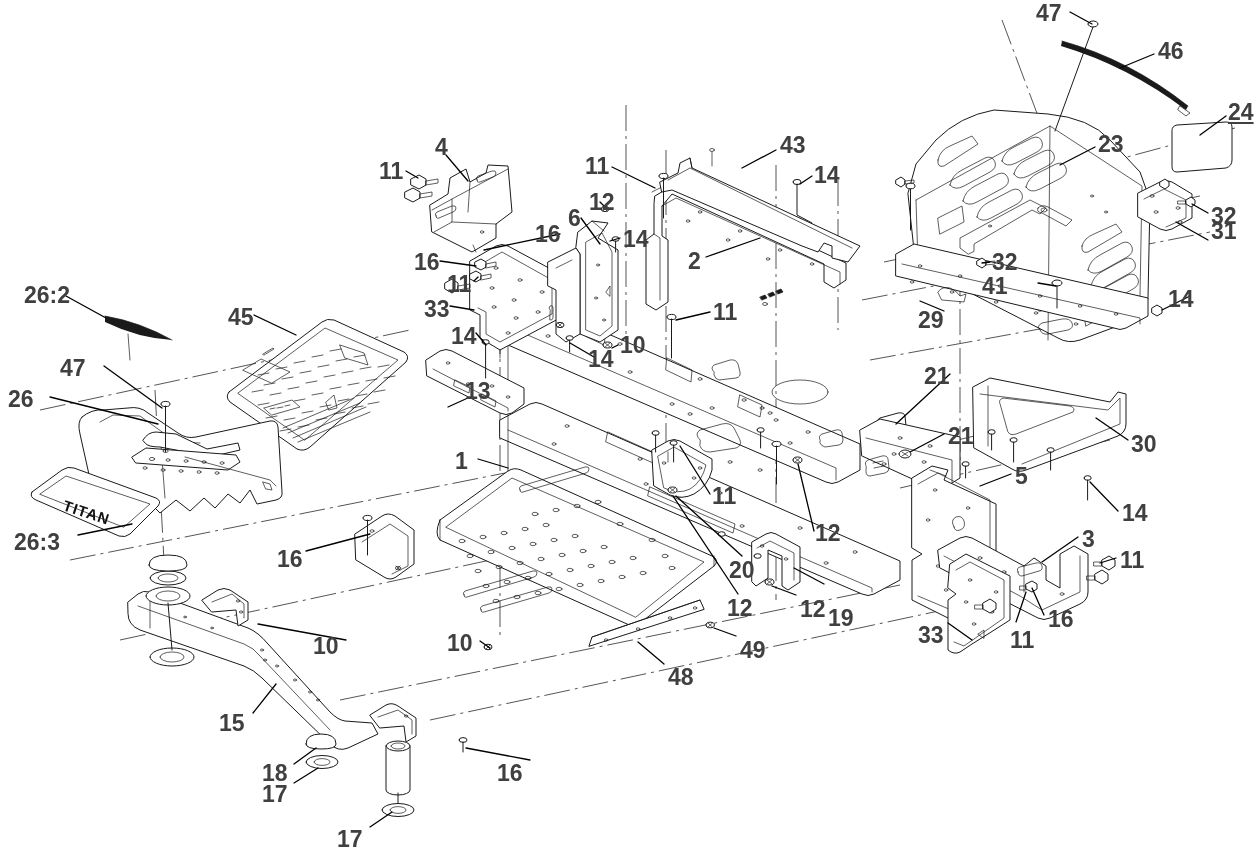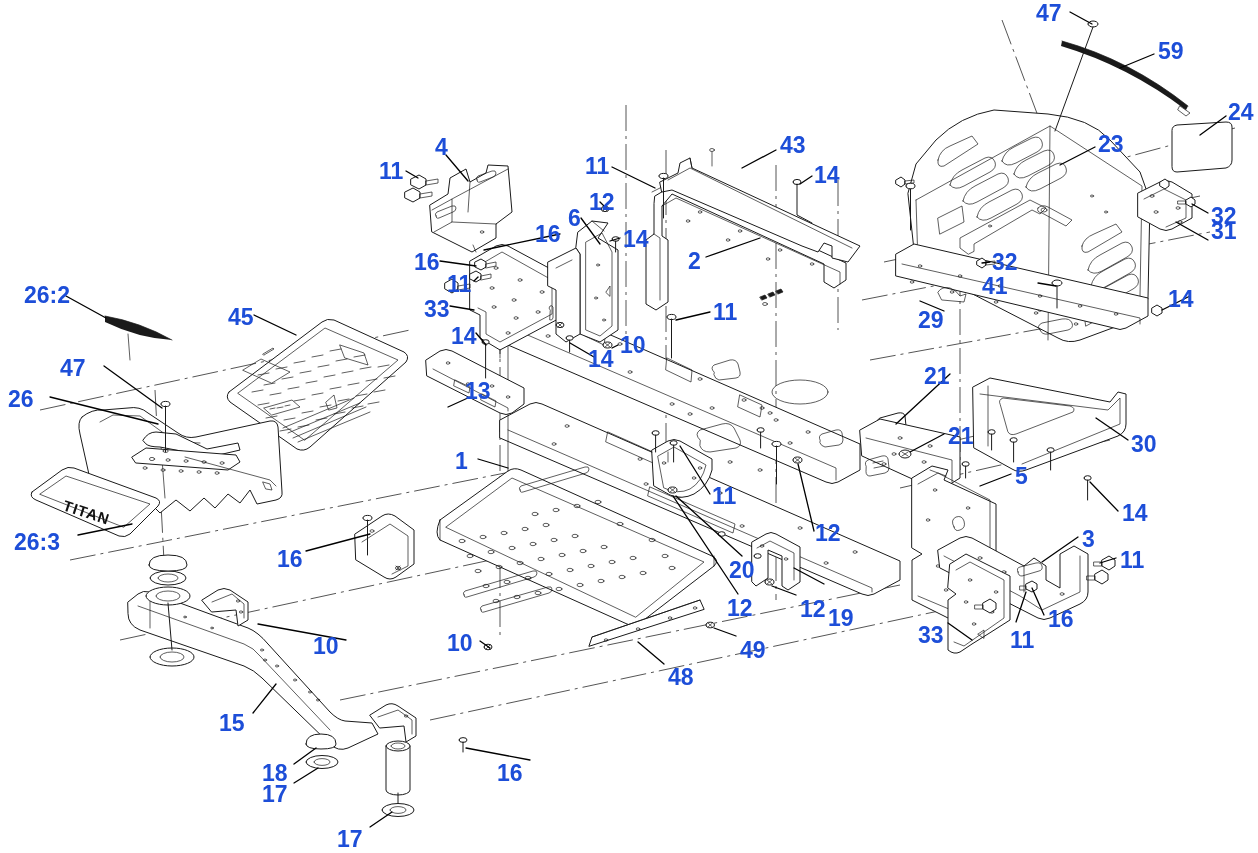--- a/index.html
+++ b/index.html
@@ -5,21 +5,21 @@
   html,body{margin:0;padding:0;background:#ffffff;}
   body{font-family:"Liberation Sans",sans-serif;}
   #stage{position:relative;width:1258px;height:853px;background:#fff;overflow:hidden;}
   #svgroot{position:absolute;left:0;top:0;width:1258px;height:853px;}
   .ln{fill:none;stroke:#1a1a1a;stroke-width:1;stroke-linejoin:round;stroke-linecap:round;}
   .ln-thin{fill:none;stroke:#1a1a1a;stroke-width:0.7;stroke-linejoin:round;stroke-linecap:round;}
   .ln-lead{fill:none;stroke:#000;stroke-width:1.3;stroke-linecap:round;}
   .ln-center{fill:none;stroke:#2a2a2a;stroke-width:0.8;stroke-dasharray:26 5 3 5;stroke-linecap:butt;}
   .fillw{fill:#ffffff;}
   .filld{fill:#1a1a1a;}
-  .lbl{position:absolute;font-family:"Liberation Sans",sans-serif;font-weight:bold;font-size:23px;color:#1d4ed8;line-height:1;white-space:nowrap;letter-spacing:0px;}
+  .lbl{position:absolute;font-family:"Liberation Sans",sans-serif;font-weight:bold;font-size:23px;color:#404040;line-height:1;white-space:nowrap;letter-spacing:0px;}
   .titan-text{font-family:"Liberation Sans",sans-serif;font-weight:bold;font-size:15px;fill:#111;letter-spacing:1px;}
 </style>
 </head>
 <body>
 
 <div id="stage">
 
 <svg id="svgroot" viewBox="0 0 1258 853">
 
   <g>
@@ -751,22 +751,22 @@
     <path class="ln-lead" d="M294 764 L316 748"></path>
     <path class="ln-lead" d="M530 760 L466 748"></path>
     <path class="ln-lead" d="M294 783 L318 768"></path>
     <path class="ln-lead" d="M370 827 L392 812"></path>
   </g>
 
 </svg>
 
 <div id="labels">
       <div class="lbl" style="left: 1036px; top: 2px;">47</div>
-      <div class="lbl" style="left: 1158px; top: 40px;">59</div>
-      <div class="lbl" style="left: 1228px; top: 101px;">24</div>
+      <div class="lbl" style="left: 1158px; top: 40px;">46</div>
+      <div class="lbl" style="left: 1228px; top: 101px; text-decoration: underline;">24</div>
       <div class="lbl" style="left: 1098px; top: 133px;">23</div>
       <div class="lbl" style="left: 435px; top: 136px;">4</div>
       <div class="lbl" style="left: 780px; top: 134px;">43</div>
       <div class="lbl" style="left: 379px; top: 160px;">11</div>
       <div class="lbl" style="left: 585px; top: 155px;">11</div>
       <div class="lbl" style="left: 814px; top: 164px;">14</div>
       <div class="lbl" style="left: 589px; top: 191px;">12</div>
       <div class="lbl" style="left: 568px; top: 207px;">6</div>
       <div class="lbl" style="left: 1211px; top: 205px;">32</div>
       <div class="lbl" style="left: 1211px; top: 220px;">31</div>

